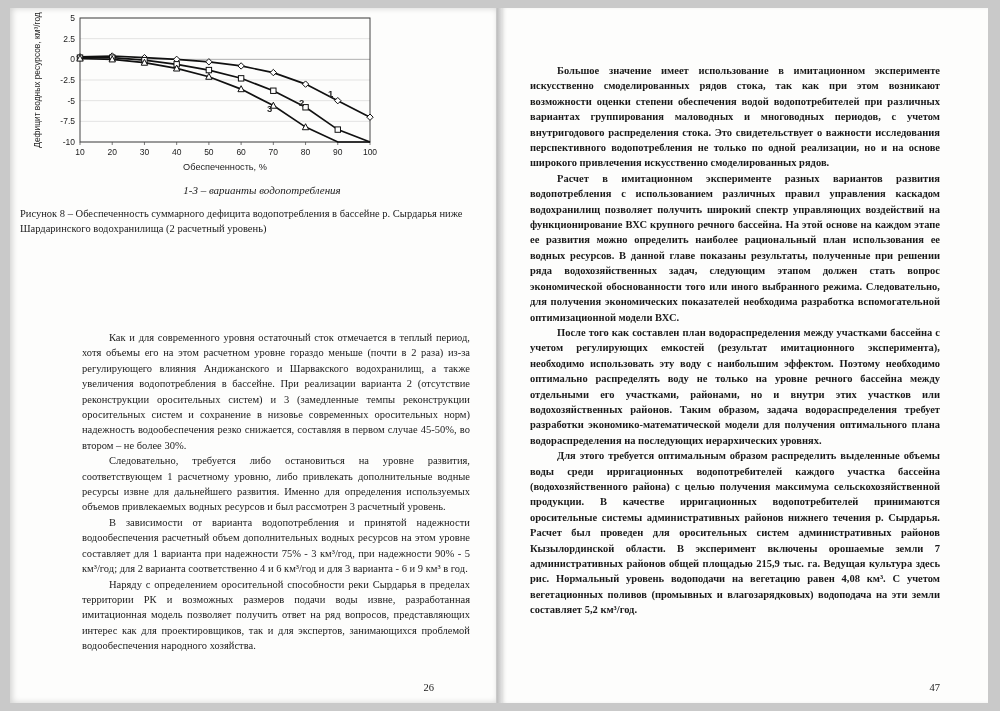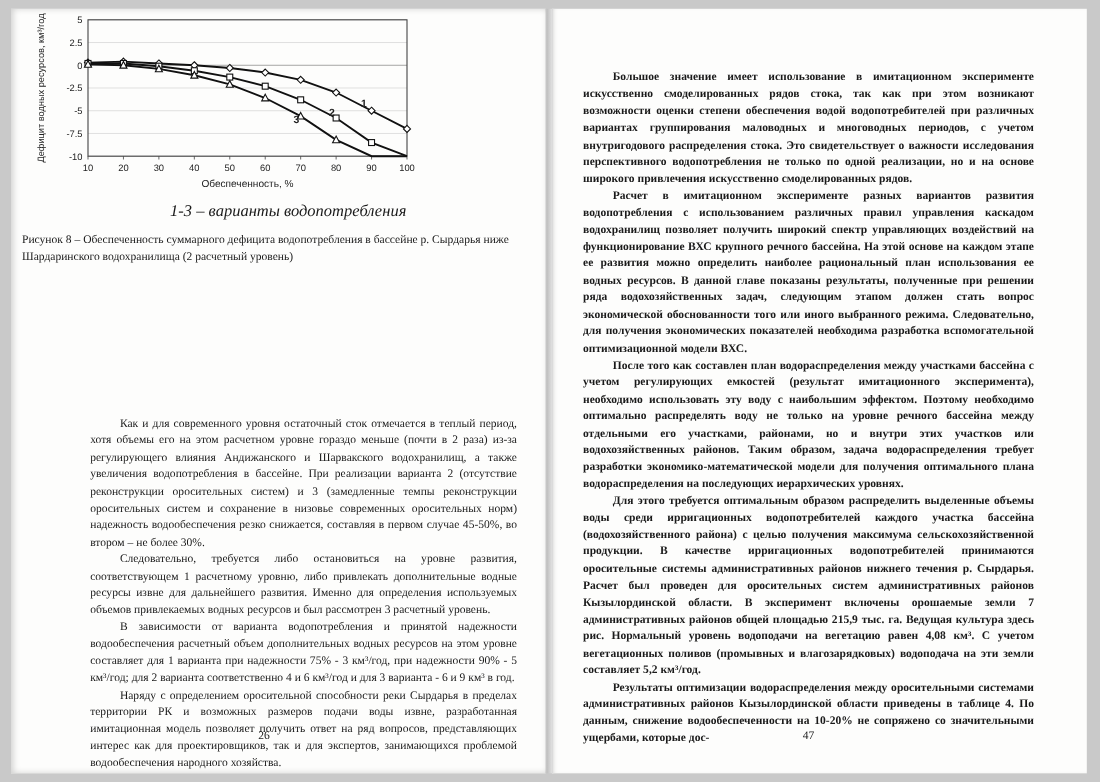--- a/index.html
+++ b/index.html
@@ -18,35 +18,35 @@
     overflow:hidden;
   }
   .page.left{left:10px;box-shadow:2px 0 6px rgba(0,0,0,.18) inset;}
   .page.right{left:502px;box-shadow:3px 0 5px -3px rgba(0,0,0,.25) inset;}
   .gutter{position:absolute;left:497px;top:8px;width:6px;height:695px;
     background:linear-gradient(to right,#bdbdbd,#e9e9e9);}
   .textcol{
     position:absolute;
     font-size:10.5px;line-height:15.4px;text-align:justify;
   }
-  .page.left .textcol{left:72px;width:388px;margin-top:48px;}
+  .page.left .textcol{left:72px;width:388px;}
   .page.right .textcol{left:28px;width:410px;}
   p.body-par{margin:0;text-indent:27px;}
   .fig-note{
-    text-align:center;font-style:italic;font-size:15px;margin:4px 0 10px 0;
+    text-align:center;font-style:italic;font-size:11px;margin:4px 0 10px 0;
   }
   .fig-caption{
     text-align:left;font-size:10.5px;line-height:15px;margin:8px 10px 28px 10px;font-family:Liberation Serif, serif;
   }
   .chart-wrap{margin:2px 0 0 18px;}
   .chart-svg{display:block;}
   .chart-svg text{font-family:"Liberation Sans","DejaVu Sans",sans-serif;fill:#222;}
   .page-number{
-    position:absolute;bottom:28px;left:0;width:100%;
-    text-align:center;font-size:10.5px;
+    position:absolute;bottom:10px;left:0;width:100%;
+    text-align:right;font-size:10.5px;
   }
   .page.left .page-number{left:36px;width:388px;}
   .page.right .page-number{left:28px;width:410px;}
 </style>
 </head>
 <body>
 
 <div class="spread">
 
   <div class="page left">
@@ -144,19 +144,18 @@
   </div>
 
   <div class="gutter"></div>
 
   <div class="page right">
     <div class="textcol" style="top:55px;font-weight:bold;">
       <p class="body-par">Большое значение имеет использование в имитационном эксперименте искусственно смоделированных рядов стока, так как при этом возникают возможности оценки степени обеспечения водой водопотребителей при различных вариантах группирования маловодных и многоводных периодов, с учетом внутригодового распределения стока. Это свидетельствует о важности исследования перспективного водопотребления не только по одной реализации, но и на основе широкого привлечения искусственно смоделированных рядов.</p>
       <p class="body-par">Расчет в имитационном эксперименте разных вариантов развития водопотребления с использованием различных правил управления каскадом водохранилищ позволяет получить широкий спектр управляющих воздействий на функционирование ВХС крупного речного бассейна. На этой основе на каждом этапе ее развития можно определить наиболее рациональный план использования ее водных ресурсов. В данной главе показаны результаты, полученные при решении ряда водохозяйственных задач, следующим этапом должен стать вопрос экономической обоснованности того или иного выбранного режима. Следовательно, для получения экономических показателей необходима разработка вспомогательной оптимизационной модели ВХС.</p>
       <p class="body-par">После того как составлен план водораспределения между участками бассейна с учетом регулирующих емкостей (результат имитационного эксперимента), необходимо использовать эту воду с наибольшим эффектом. Поэтому необходимо оптимально распределять воду не только на уровне речного бассейна между отдельными его участками, районами, но и внутри этих участков или водохозяйственных районов. Таким образом, задача водораспределения требует разработки экономико-математической модели для получения оптимального плана водораспределения на последующих иерархических уровнях.</p>
       <p class="body-par">Для этого требуется оптимальным образом распределить выделенные объемы воды среди ирригационных водопотребителей каждого участка бассейна (водохозяйственного района) с целью получения максимума сельскохозяйственной продукции. В качестве ирригационных водопотребителей принимаются оросительные системы административных районов нижнего течения р. Сырдарья. Расчет был проведен для оросительных систем административных районов Кызылординской области. В эксперимент включены орошаемые земли 7 административных районов общей площадью 215,9 тыс. га. Ведущая культура здесь рис. Нормальный уровень водоподачи на вегетацию равен 4,08 км³. С учетом вегетационных поливов (промывных и влагозарядковых) водоподача на эти земли составляет 5,2 км³/год.</p>
-      <p class="body-par">Результаты оптимизации водораспределения между оросительными системами административных районов Кызылординской области приведены в таблице 4. По данным, снижение водообеспеченности на 10-20% не сопряжено со значительными ущербами, которые дос-</p>
     </div>
 
     <div class="page-number">47</div>
   </div>
 
 </div>
 
 </body></html>

